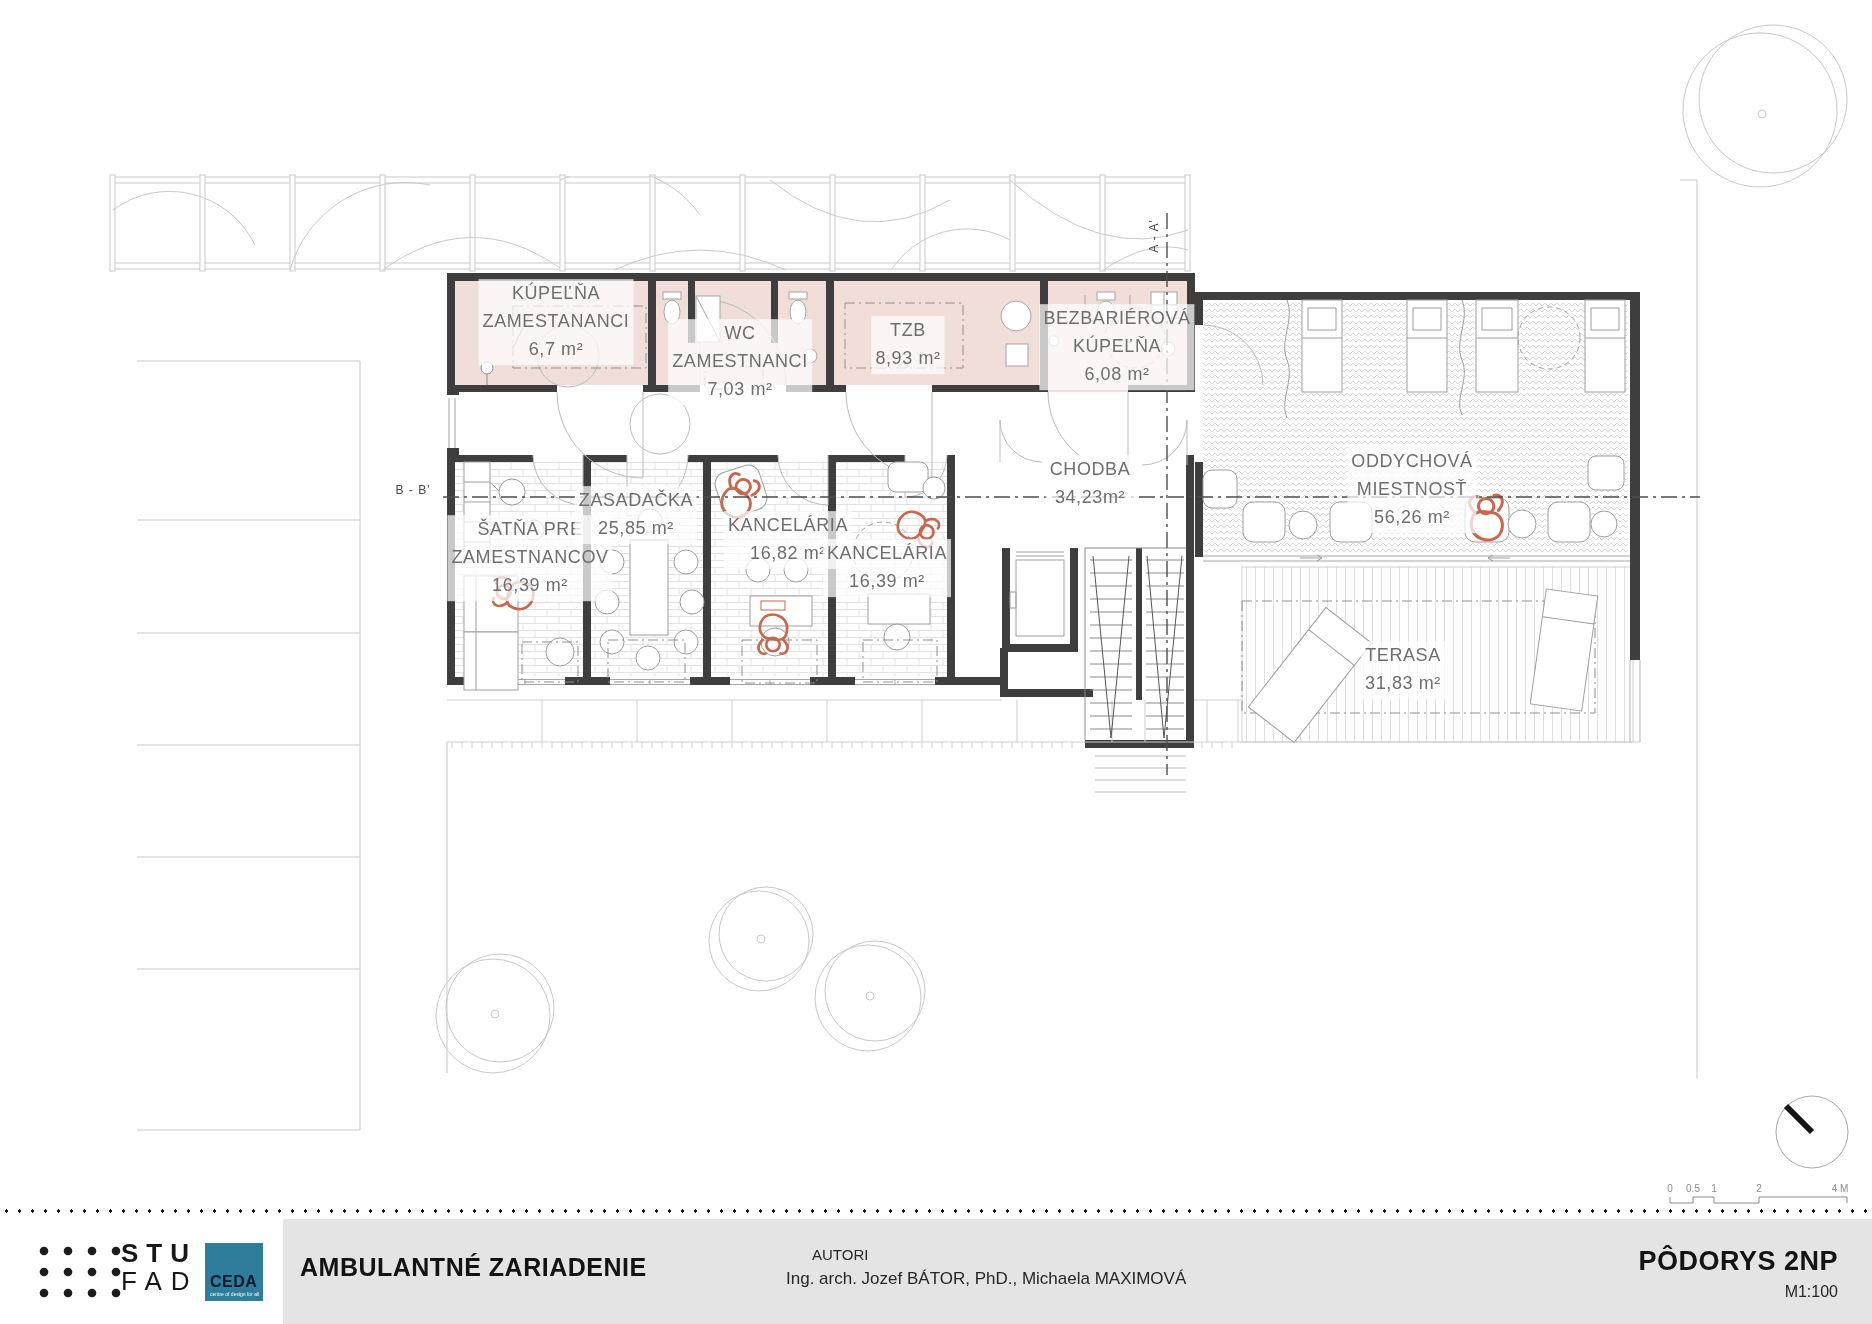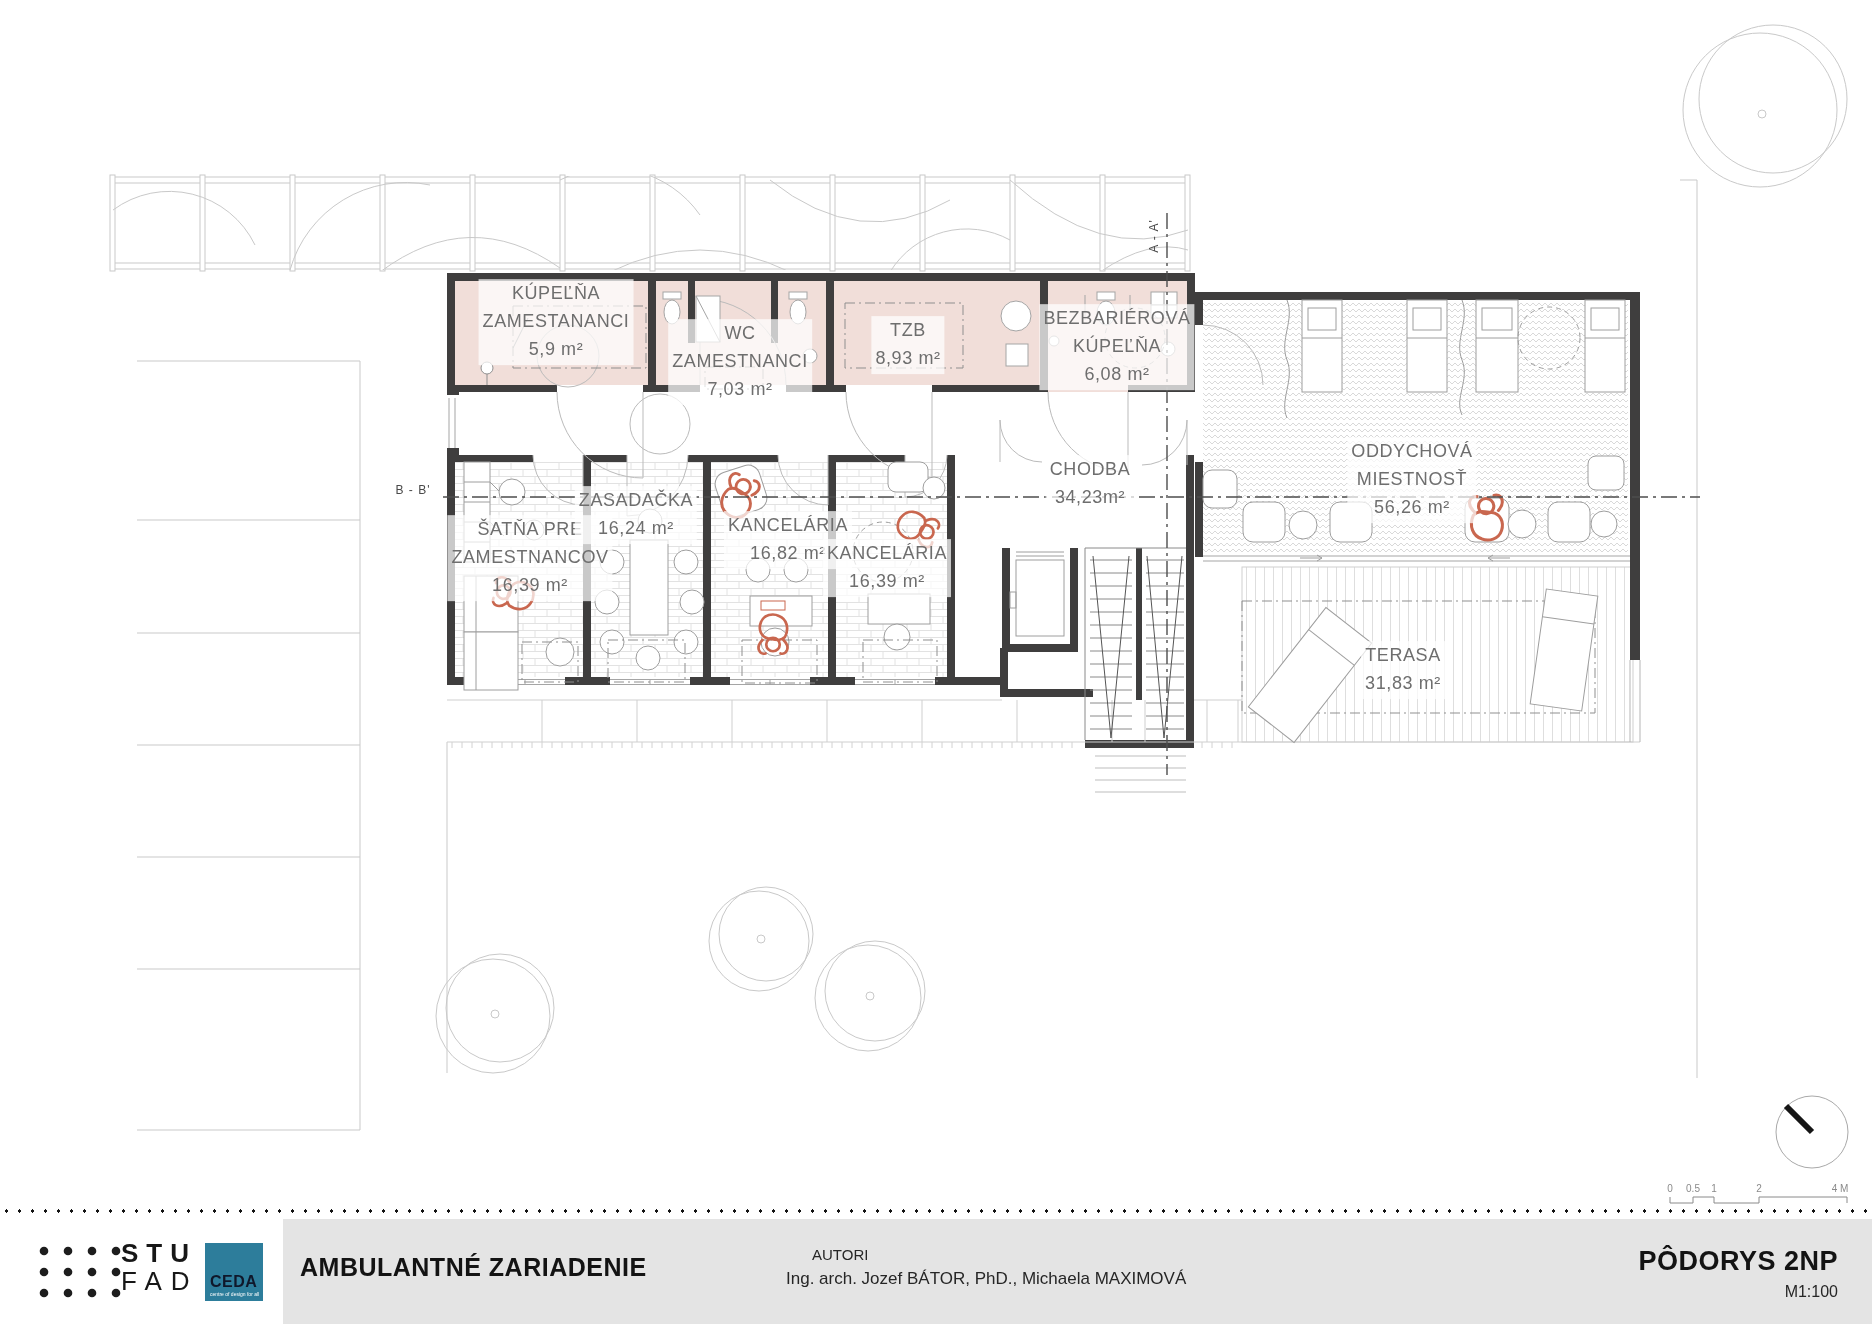--- a/index.html
+++ b/index.html
@@ -385,53 +385,53 @@
       <text x="1714" y="1192">1</text>
       <text x="1759" y="1192">2</text>
       <text x="1840" y="1192">4 M</text>
     </g>
   </g>
 </svg>
 
 <div class="room-label" style="left:556px;top:322px;">
   <span>KÚPEĽŇA</span>
   <span>ZAMESTANANCI</span>
-  <span>5,9 m²</span>
+  <span>6,7 m²</span>
 </div>
 <div class="room-label" style="left:740px;top:362px;">
   <span>WC</span>
   <span>ZAMESTNANCI</span>
   <span>7,03 m²</span>
 </div>
 <div class="room-label" style="left:908px;top:345px;">
   <span>TZB</span>
   <span>8,93 m²</span>
 </div>
 <div class="room-label" style="left:1117px;top:347px;">
   <span>BEZBARIÉROVÁ</span>
   <span>KÚPEĽŇA</span>
   <span>6,08 m²</span>
 </div>
-<div class="room-label" style="left:1412px;top:480px;">
+<div class="room-label" style="left:1412px;top:490px;">
   <span>ODDYCHOVÁ</span>
   <span>MIESTNOSŤ</span>
   <span>56,26 m²</span>
 </div>
 <div class="room-label" style="left:1090px;top:484px;">
   <span>CHODBA</span>
   <span>34,23m²</span>
 </div>
 <div class="room-label" style="left:530px;top:558px;">
   <span>ŠATŇA PRE</span>
   <span>ZAMESTNANCOV</span>
   <span>16,39 m²</span>
 </div>
 <div class="room-label" style="left:636px;top:515px;">
   <span>ZASADAČKA</span>
-  <span>16,24 m²</span>
+  <span>25,85 m²</span>
 </div>
 <div class="room-label" style="left:788px;top:540px;">
   <span>KANCELÁRIA</span>
   <span>16,82 m²</span>
 </div>
 <div class="room-label" style="left:887px;top:568px;">
   <span>KANCELÁRIA</span>
   <span>16,39 m²</span>
 </div>
 <div class="room-label" style="left:1403px;top:670px;">

